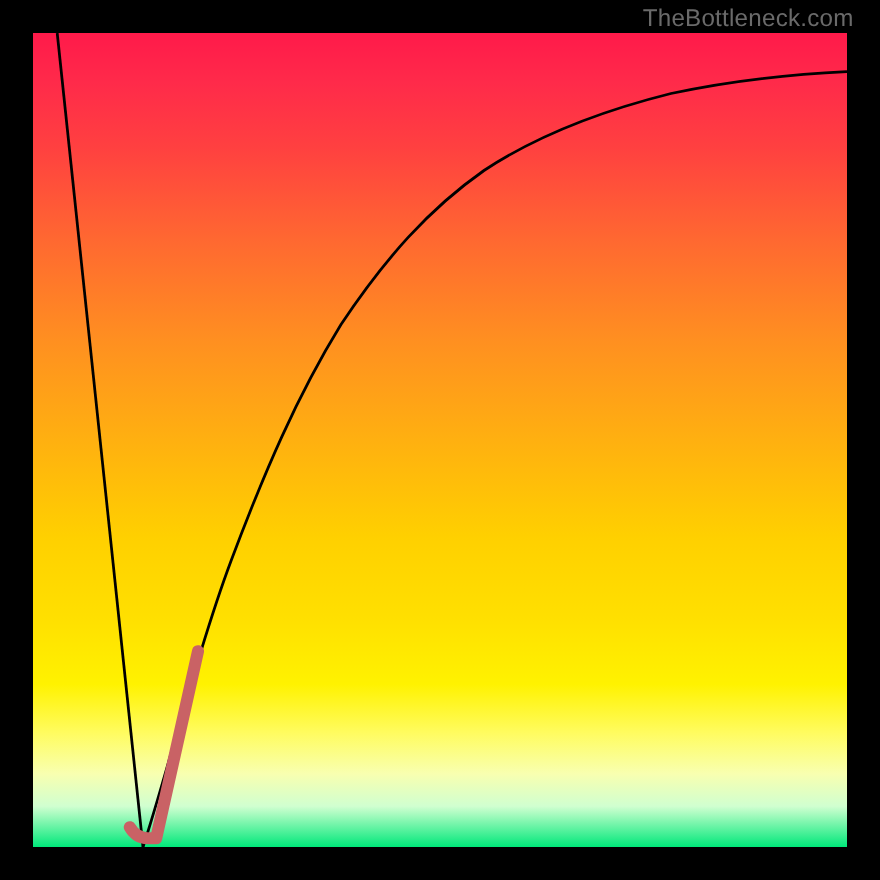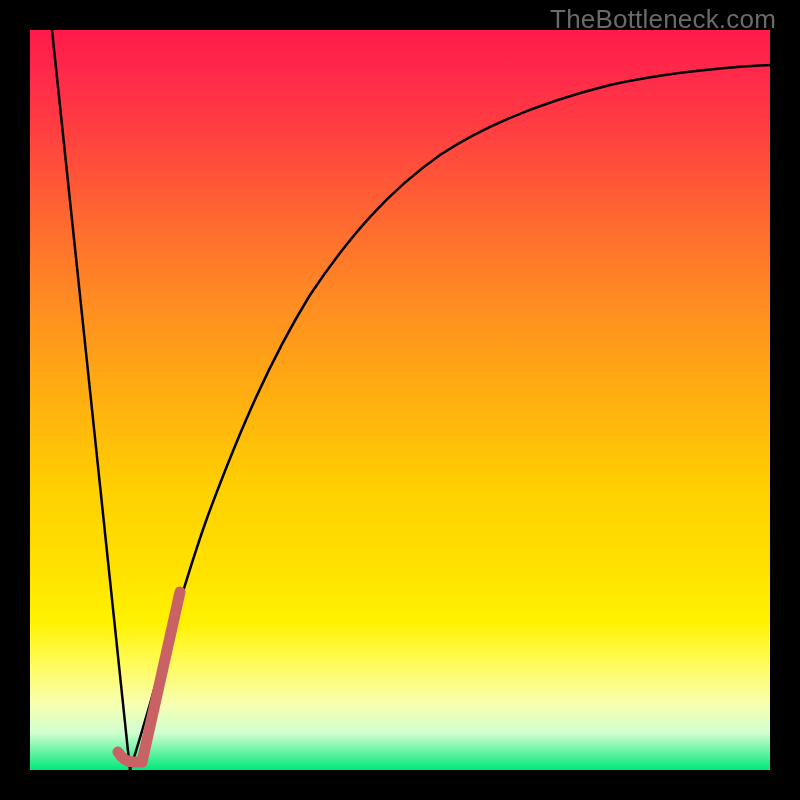--- a/index.html
+++ b/index.html
@@ -35,21 +35,21 @@
       #f8ffb0 91%,
       #d0ffd0 95%,
       #00e87a 100%
     );
   }
   .watermark {
     position: absolute;
     top: 4px;
     right: 24px;
     font-family: Arial, Helvetica, sans-serif;
-    font-size: 26px;
+    font-size: 22px;
     color: #6a6a6a;
     font-weight: 500;
     letter-spacing: 0.2px;
   }
   svg.curves {
     position: absolute;
     inset: 0;
   }
 </style>
 </head>

